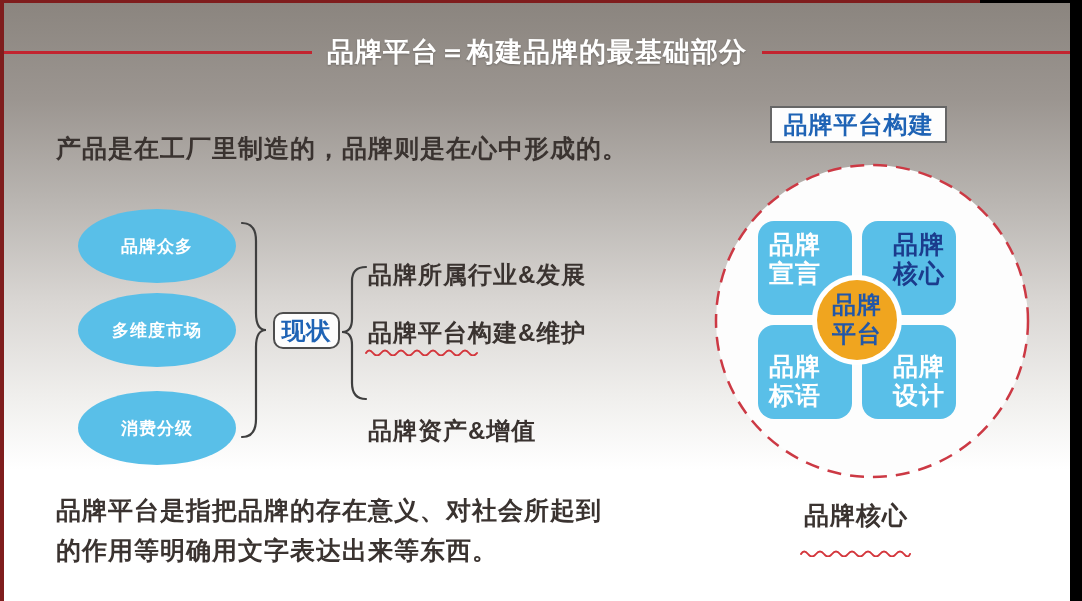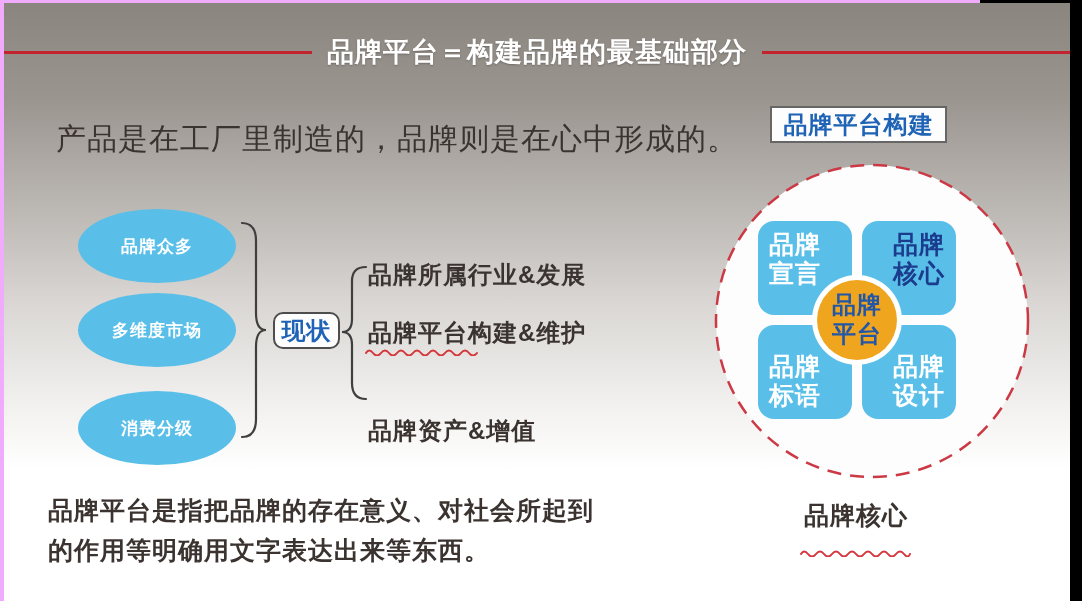--- a/index.html
+++ b/index.html
@@ -1,31 +1,31 @@
 <!DOCTYPE html>
 <html><head>
 <meta charset="utf-8">
 <style>
   * { margin:0; padding:0; box-sizing:border-box; }
   html,body { width:1082px; height:601px; overflow:hidden; background:#000; }
   body { font-family:"Liberation Sans","DejaVu Sans",sans-serif; }
 
-  .frame { position:relative; width:980px; height:601px; background:#f0abfc; }
+  .frame { position:relative; width:980px; height:601px; background:#7f1d1d; }
   .slide {
     position:absolute; left:4px; top:3px; width:1066px; height:598px;
     background:linear-gradient(to bottom,#8b857f 0%,#9b9590 16%,#b9b5b1 33%,#d9d6d3 50%,#f0efed 66%,#ffffff 78%,#ffffff 100%);
   }
 
   
   .title-row { position:absolute; left:0; top:31px; width:100%; display:flex; align-items:center; gap:15px; }
   .title-rule { flex:1; height:3px; background:#c2242f; }
   .page-title { color:#ffffff; font-size:27px; font-weight:bold; letter-spacing:1px; white-space:nowrap; text-shadow:0 1px 2px rgba(0,0,0,.25); }
 
   
-  .quote { position:absolute; left:52px; top:116px; font-size:30px; font-weight:normal; color:#3a3330; letter-spacing:1px; white-space:nowrap; }
+  .quote { position:absolute; left:52px; top:129px; font-size:25px; font-weight:bold; color:#3a3330; letter-spacing:1px; white-space:nowrap; }
   .quote-author { position:absolute; left:306px; top:159px; font-size:26px; font-weight:bold; color:#3a3330; white-space:nowrap; }
 
   
   .ellipse { position:absolute; left:74px; width:158px; height:74px; background:#59bfe8; border-radius:50%;
              display:flex; align-items:center; justify-content:center; color:#fff; font-size:17px; font-weight:bold; letter-spacing:1px; white-space:nowrap; }
   .e1 { top:206px; } .e2 { top:290px; } .e3 { top:388px; }
 
   .brace { position:absolute; }
   .brace path { fill:none; stroke:#3f3f3f; stroke-width:2.2; stroke-linecap:round; }
   .brace1 { left:236px; top:218px; }
@@ -49,21 +49,21 @@
   .quad { position:absolute; width:94px; height:94px; background:#59bfe8; border-radius:16px; font-size:25px; font-weight:bold; line-height:1.16; letter-spacing:1px; padding:9px 11px; color:#fff; }
   .q-tl { left:754px; top:218px; text-align:left; }
   .q-tr { left:858px; top:218px; text-align:right; }
   .q-bl { left:754px; top:322px; text-align:left; display:flex; flex-direction:column; justify-content:flex-end; }
   .q-br { left:858px; top:322px; text-align:right; display:flex; flex-direction:column; justify-content:flex-end; }
 
   .center-circle { position:absolute; left:813px; top:277px; width:80px; height:80px; border-radius:50%; background:#f0a51f; box-shadow:0 0 0 5px #ffffff;
                    display:flex; flex-direction:column; align-items:center; justify-content:center; color:#2257a8; font-size:24px; font-weight:bold; line-height:1.2; letter-spacing:1px; }
 
   
-  .footnote-left { position:absolute; left:44px; top:487px; font-size:25px; font-weight:bold; color:#3a3330; line-height:40px; letter-spacing:1px; white-space:nowrap; }
+  .footnote-left { position:absolute; left:52px; top:487px; font-size:25px; font-weight:bold; color:#3a3330; line-height:40px; letter-spacing:1px; white-space:nowrap; }
   .footnote-right { position:absolute; left:702px; top:487px; width:300px; text-align:center; font-size:25px; font-weight:bold; color:#3a3330; letter-spacing:1px; }
   .footnote-right .line2 { margin-top:9px; }
   .wavy2 { position:relative; left:0; top:2px; }
 </style>
 </head>
 <body>
 
 <div class="frame">
   <div class="slide">
 

